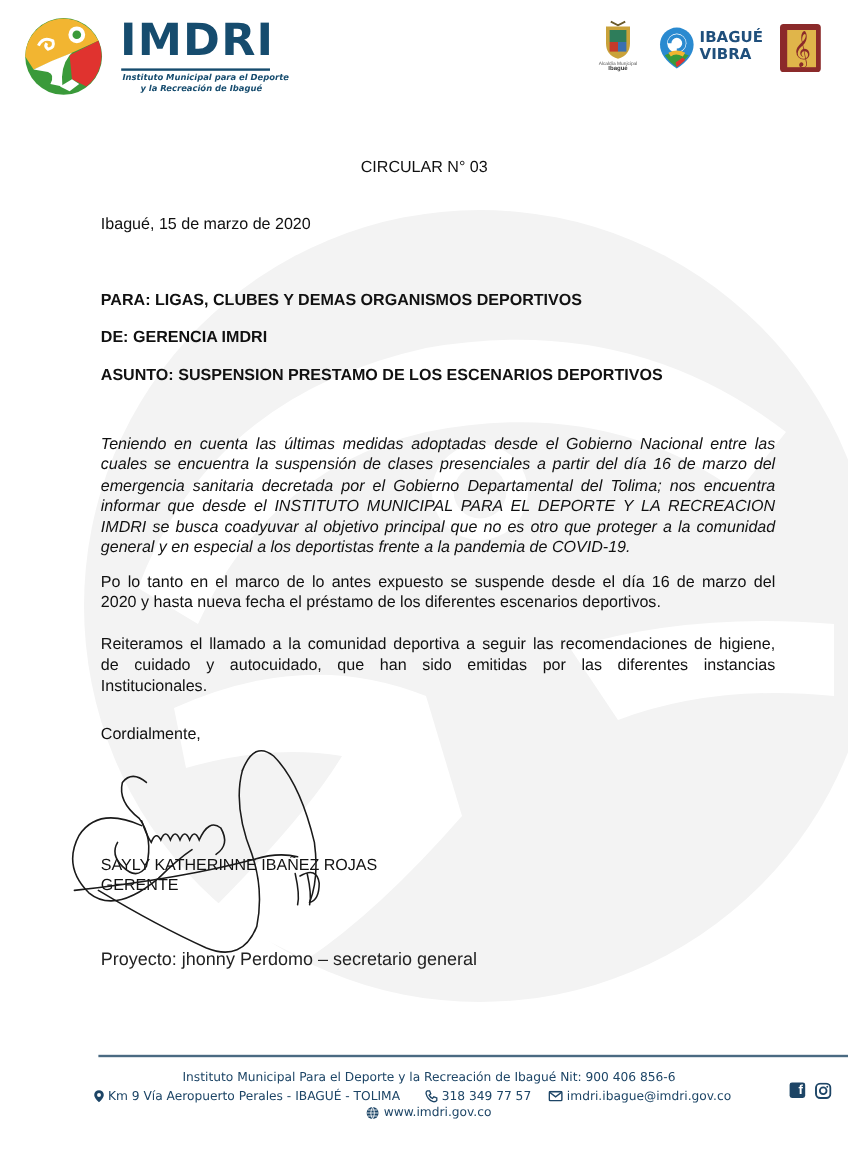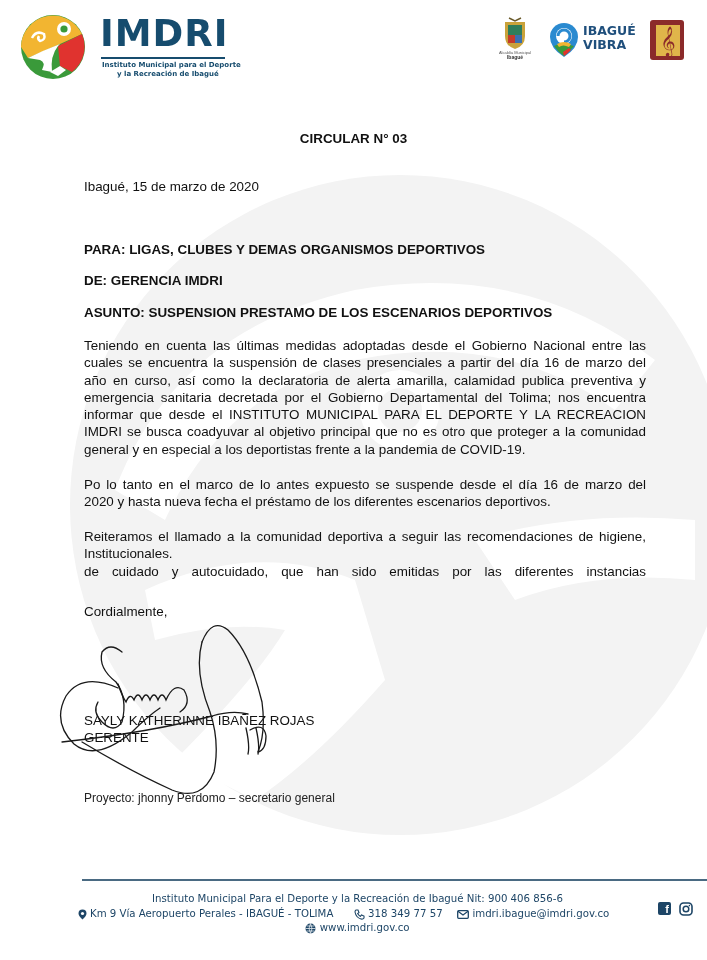--- a/index.html
+++ b/index.html
@@ -5,56 +5,56 @@
     * { margin: 0; padding: 0; box-sizing: border-box; }
     html, body { width: 707px; height: 960px; background: #ffffff; overflow: hidden; }
     body { position: relative; font-family: "Liberation Sans", sans-serif; color: #111; }
 
     .watermark { position: absolute; left: 55px; top: 160px; width: 690px; height: 690px; z-index: 0; }
 
     .header { position: absolute; left: 0; top: 0; width: 707px; height: 95px; z-index: 2; }
     .imdri-emblem { position: absolute; left: 20px; top: 14px; width: 66px; height: 66px; }
     .imdri-wordmark { position: absolute; left: 100px; top: 14px; font-family: "DejaVu Sans", sans-serif; font-weight: bold; font-size: 37px; letter-spacing: 1px; color: #164c6e; line-height: 40px; }
     .imdri-rule { position: absolute; left: 101px; top: 57px; width: 124px; height: 2px; background: #164c6e; }
-    .imdri-sub { position: absolute; left: 102px; top: 61px; font-family: "DejaVu Sans", sans-serif; font-weight: bold; font-size: 7px; color: #164c6e; line-height: 9px; }
+    .imdri-sub { position: absolute; left: 102px; top: 61px; font-family: "DejaVu Sans", sans-serif; font-weight: bold; font-size: 7px; color: #164c6e; line-height: 9px; font-style: italic; }
     .imdri-sub div:nth-child(2) { padding-left: 15px; }
 
     .logo-alcaldia { position: absolute; left: 498px; top: 16px; width: 34px; height: 46px; }
     .alc-shield { position: absolute; left: 5px; top: 0; width: 24px; height: 34px; }
     .alc-label { position: absolute; left: -4px; top: 34px; width: 42px; text-align: center; font-size: 4px; color: #555; line-height: 5px; }
     .alc-label b { font-size: 5px; color: #333; display: block; }
 
     .logo-ibague-vibra { position: absolute; left: 549px; top: 20px; width: 92px; height: 40px; }
     .vibra-pin { position: absolute; left: 0; top: 2px; width: 30px; height: 36px; }
     .vibra-text { position: absolute; left: 34px; top: 4px; font-family: "DejaVu Sans", sans-serif; font-weight: bold; font-size: 12.5px; line-height: 14px; color: #1f4f7c; }
 
     .logo-music { position: absolute; left: 650px; top: 20px; width: 34px; height: 40px; border-radius: 3px; background: #8b2a2a; overflow: hidden; }
     .music-inner { position: absolute; left: 6px; top: 5px; width: 24px; height: 31px; background: #e0b54a; }
     .music-note { position: absolute; left: 8px; top: 6px; width: 20px; height: 30px; font-size: 26px; line-height: 30px; color: #8b2a2a; text-align: center; font-family: "DejaVu Serif", serif; }
 
     .content { position: absolute; left: 0; top: 0; width: 707px; z-index: 2; font-size: 13.4px; }
-    .circular-title { position: absolute; left: 0; width: 707px; text-align: center; top: 131px; font-weight: bold; }
+    .circular-title { position: absolute; left: 0; width: 707px; text-align: center; top: 131px; font-weight: normal; }
     .date { position: absolute; left: 84px; top: 179px; }
     .meta { position: absolute; left: 84px; font-weight: bold; }
     .meta-para { top: 242px; }
     .meta-de { top: 273px; }
     .meta-asunto { top: 305px; }
 
     .body-para { position: absolute; left: 84px; width: 562px; text-align: justify; line-height: 17.3px; }
-    .para-1 { top: 337px; }
+    .para-1 { top: 361px; font-style: italic; }
     .para-2 { top: 476px; }
     .para-3 { top: 528px; }
     .body-para .line { display: block; text-align: justify; text-align-last: justify; }
     .body-para .line.last { text-align-last: left; }
 
     .closing { position: absolute; left: 84px; top: 604px; }
     .signature-svg { position: absolute; left: 52px; top: 612px; width: 260px; height: 200px; z-index: 3; }
     .signer-name { position: absolute; left: 84px; top: 713px; text-align: right; }
     .signer-role { position: absolute; left: 84px; top: 730px; }
-    .project-note { position: absolute; left: 84px; top: 791px; font-size: 12px; color: #222; }
+    .project-note { position: absolute; left: 84px; top: 791px; font-size: 15px; color: #222; }
 
     .footer { position: absolute; left: 0; top: 879px; width: 707px; height: 81px; z-index: 2; text-decoration: underline; }
     .footer-rule { position: absolute; left: 82px; top: 0; width: 625px; height: 2px; background: #4a6a82; }
     .footer-line { position: absolute; left: 0; width: 707px; text-align: center; font-family: "DejaVu Sans", sans-serif; font-size: 10.2px; color: #1d4566; white-space: nowrap; }
     .footer-l1 { top: 14px; left: 4px; }
     .footer-l2 { top: 29px; left: -10px; }
     .footer-l3 { top: 43px; left: 4px; }
     .fi { display: inline-block; vertical-align: middle; }
     .gap { display: inline-block; width: 14px; }
     .social { position: absolute; top: 23px; }
@@ -129,36 +129,35 @@
 <div class="content">
   <div class="circular-title">CIRCULAR N° 03</div>
   <div class="date">Ibagué, 15 de marzo de 2020</div>
   <div class="meta meta-para">PARA: LIGAS, CLUBES Y DEMAS ORGANISMOS DEPORTIVOS</div>
   <div class="meta meta-de">DE: GERENCIA IMDRI</div>
   <div class="meta meta-asunto">ASUNTO: SUSPENSION PRESTAMO DE LOS ESCENARIOS DEPORTIVOS</div>
 
   <div class="body-para para-1">
     <span class="line">Teniendo en cuenta las últimas medidas adoptadas desde el Gobierno Nacional entre las</span>
     <span class="line">cuales se encuentra la suspensión de clases presenciales a partir del día 16 de marzo del</span>
-    <span class="line">año en curso, así como la declaratoria de alerta amarilla, calamidad publica preventiva y</span>
     <span class="line">emergencia sanitaria decretada por el Gobierno Departamental del Tolima; nos encuentra</span>
     <span class="line">informar que desde el INSTITUTO MUNICIPAL PARA EL DEPORTE Y LA RECREACION</span>
     <span class="line">IMDRI se busca coadyuvar al objetivo principal que no es otro que proteger a la comunidad</span>
     <span class="line last">general y en especial a los deportistas frente a la pandemia de COVID-19.</span>
   </div>
 
   <div class="body-para para-2">
     <span class="line">Po lo tanto en el marco de lo antes expuesto se suspende desde el día 16 de marzo del</span>
     <span class="line last">2020 y hasta nueva fecha el préstamo de los diferentes escenarios deportivos.</span>
   </div>
 
   <div class="body-para para-3">
     <span class="line">Reiteramos el llamado a la comunidad deportiva a seguir las recomendaciones de higiene,</span>
+    <span class="line">de cuidado y autocuidado, que han sido emitidas por las diferentes instancias</span>
     <span class="line last">Institucionales.</span>
-    <span class="line">de cuidado y autocuidado, que han sido emitidas por las diferentes instancias</span>
   </div>
 
   <div class="closing">Cordialmente,</div>
   <div class="signer-name">SAYLY KATHERINNE IBAÑEZ ROJAS</div>
   <div class="signer-role">GERENTE</div>
   <div class="project-note">Proyecto: jhonny Perdomo – secretario general</div>
 </div>
 
 <svg class="signature-svg" viewBox="0 0 260 200" fill="none" stroke="#1a1a1a" stroke-width="1.3" stroke-linecap="round">
   <path d="M70 40 Q58 30 50 40 Q46 56 64 70 Q76 86 70 110 Q62 122 50 110 Q40 100 46 90"></path>

